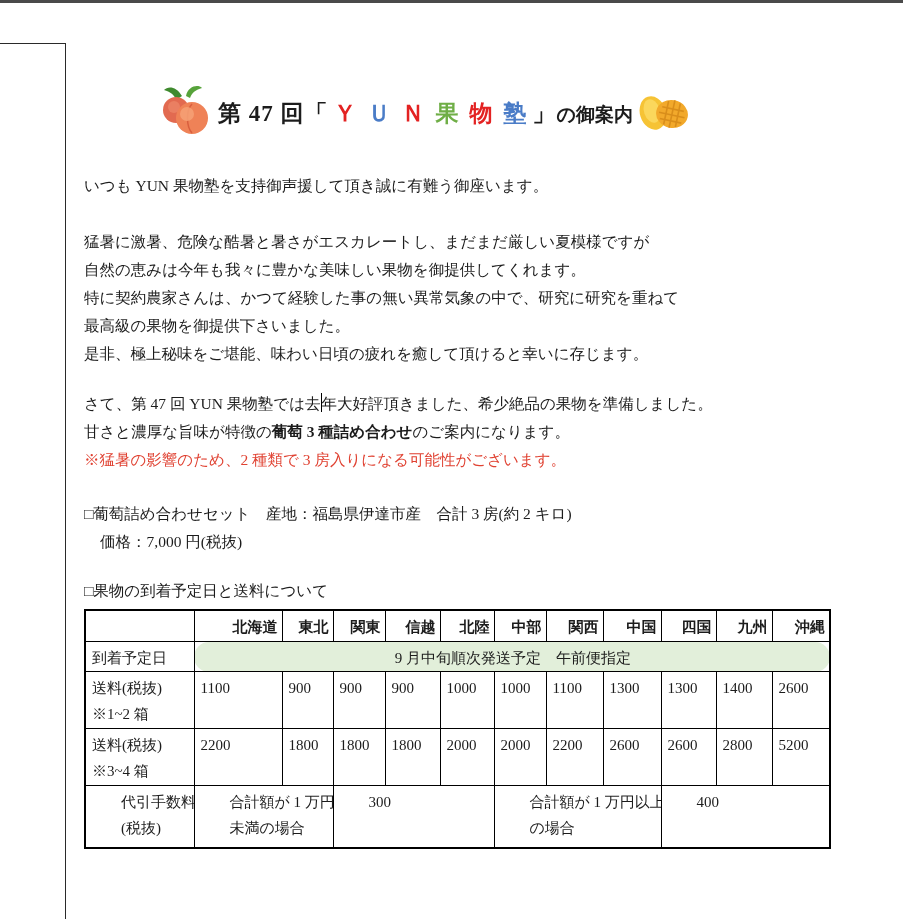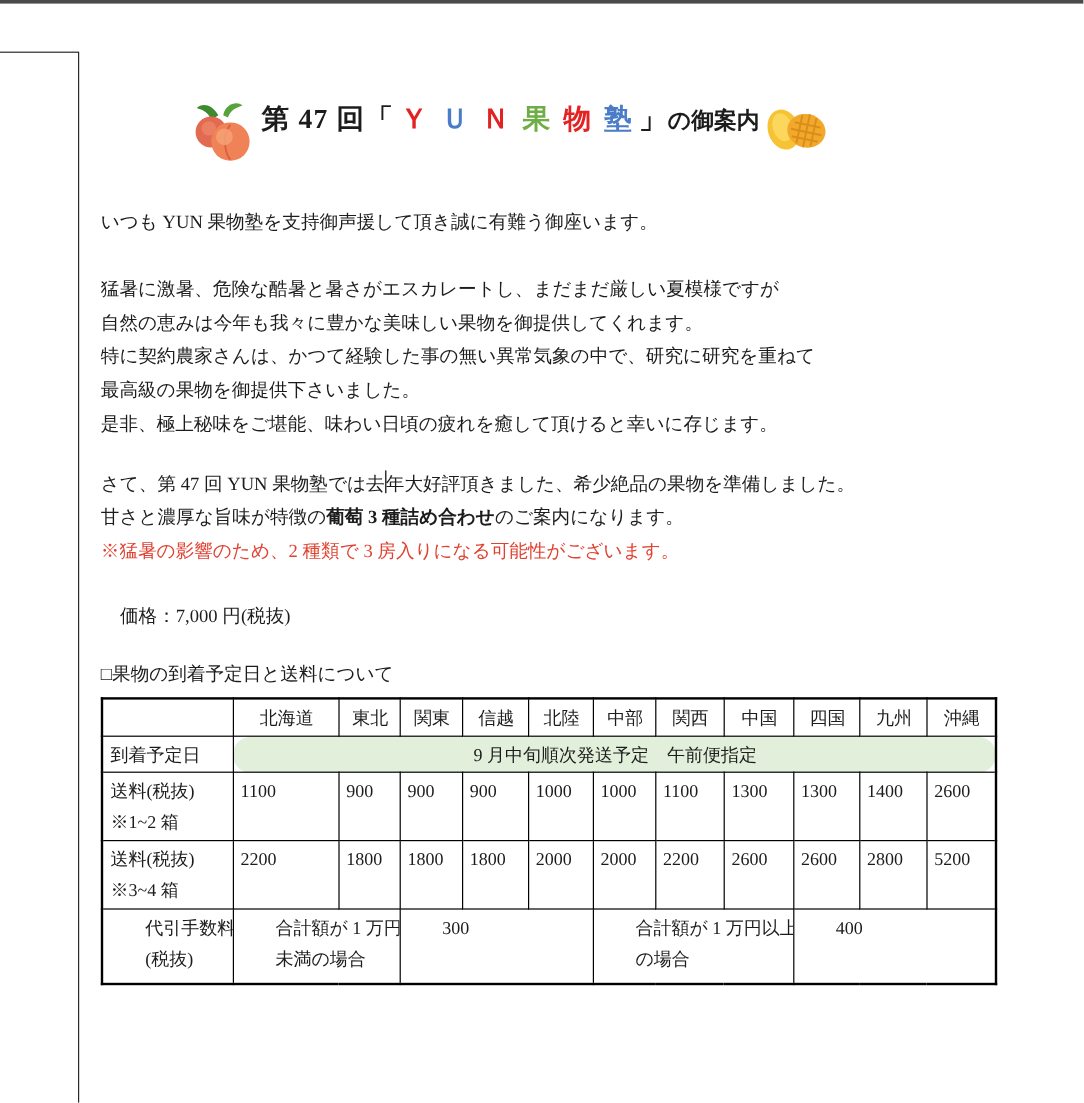--- a/index.html
+++ b/index.html
@@ -4,39 +4,39 @@
 <style>
   html,body{margin:0;padding:0;}
   body{
     width:903px;height:919px;background:#ffffff;position:relative;overflow:hidden;
     font-family:"Liberation Serif","DejaVu Serif",serif;color:#1c1c1c;
   }
   .topbar{position:absolute;left:0;top:0;width:903px;height:3px;background:#4a4a4a;}
   .page-edge-v{position:absolute;left:65px;top:43px;width:1px;height:876px;background:#2a2a2a;}
   .page-edge-h{position:absolute;left:0;top:43px;width:65px;height:1px;background:#2a2a2a;}
   .content{position:absolute;left:84px;top:0;width:748px;}
-  .titlebar{display:flex;margin-top:84px;height:58px;}
+  .titlebar{display:flex;align-items:center;margin-top:84px;height:58px;}
   .title-text{font-size:23px;font-weight:bold;white-space:nowrap;letter-spacing:1px;}
   .title-text .sp{display:inline-block;margin:0 5px;}
   .title-suffix{font-size:19px;letter-spacing:0;}
   .peach-wrap{margin-left:78px;margin-right:8px;flex:0 0 auto;}
   .mango-wrap{margin-left:6px;flex:0 0 auto;}
   .line{line-height:28px;font-size:15.5px;white-space:nowrap;}
   .red{color:#e04232;}
   .indent1{padding-left:16px;}
   .caret{display:inline-block;width:1px;height:19px;background:#000;vertical-align:-3px;}
   .sp-block{height:28px;}
   .sp-block-sm{height:22px;}
   table.ship{border-collapse:collapse;table-layout:fixed;width:745px;margin-top:4px;}
   table.ship td{
     border:1px solid #000;vertical-align:top;padding:3px 4px 0 6px;
     font-size:15px;line-height:26px;overflow:hidden;white-space:nowrap;
   }
   table.ship{border:2px solid #000;}
-  td.region{text-align:center;padding-left:0;padding-right:0;height:27px;}
+  td.region{text-align:right;padding-left:0;padding-right:0;height:27px;font-weight:bold;}
   td.rowlabel{padding-left:4px;}
   tr.arrival td{height:24px;}
   td.green{background:#e2efda;text-align:center;border-radius:15px;}
   tr.fees td{height:52px;}
   tr.cod td{height:58px;padding-left:35px;}
   .cell-line2{line-height:27px;}
 </style>
 </head>
 <body>
 
@@ -87,20 +87,21 @@
   <div class="line">特に契約農家さんは、かつて経験した事の無い異常気象の中で、研究に研究を重ねて</div>
   <div class="line">最高級の果物を御提供下さいました。</div>
   <div class="line">是非、極上秘味をご堪能、味わい日頃の疲れを癒して頂けると幸いに存じます。</div>
 
   <div class="sp-block-sm"></div>
   <div class="line"><span>さて、第 47 回 YUN 果物塾では去</span><span class="caret"></span><span>年大好評頂きました、希少絶品の果物を準備しました。</span></div>
   <div class="line"><span>甘さと濃厚な旨味が特徴の</span><b>葡萄 3 種詰め合わせ</b><span>のご案内になります。</span></div>
   <div class="line red">※猛暑の影響のため、2 種類で 3 房入りになる可能性がございます。</div>
 
   <div class="sp-block" style="height:26px"></div>
+  <div class="line">□葡萄詰め合わせセット　産地：福島県伊達市産　合計 3 房(約 2 キロ)</div>
   <div class="line indent1">価格：7,000 円(税抜)</div>
 
   <div class="sp-block" style="height:21px"></div>
   <div class="line">□果物の到着予定日と送料について</div>
 
   <table class="ship">
     <colgroup>
       <col style="width:109px">
         <col style="width:88px">
         <col style="width:51px">

